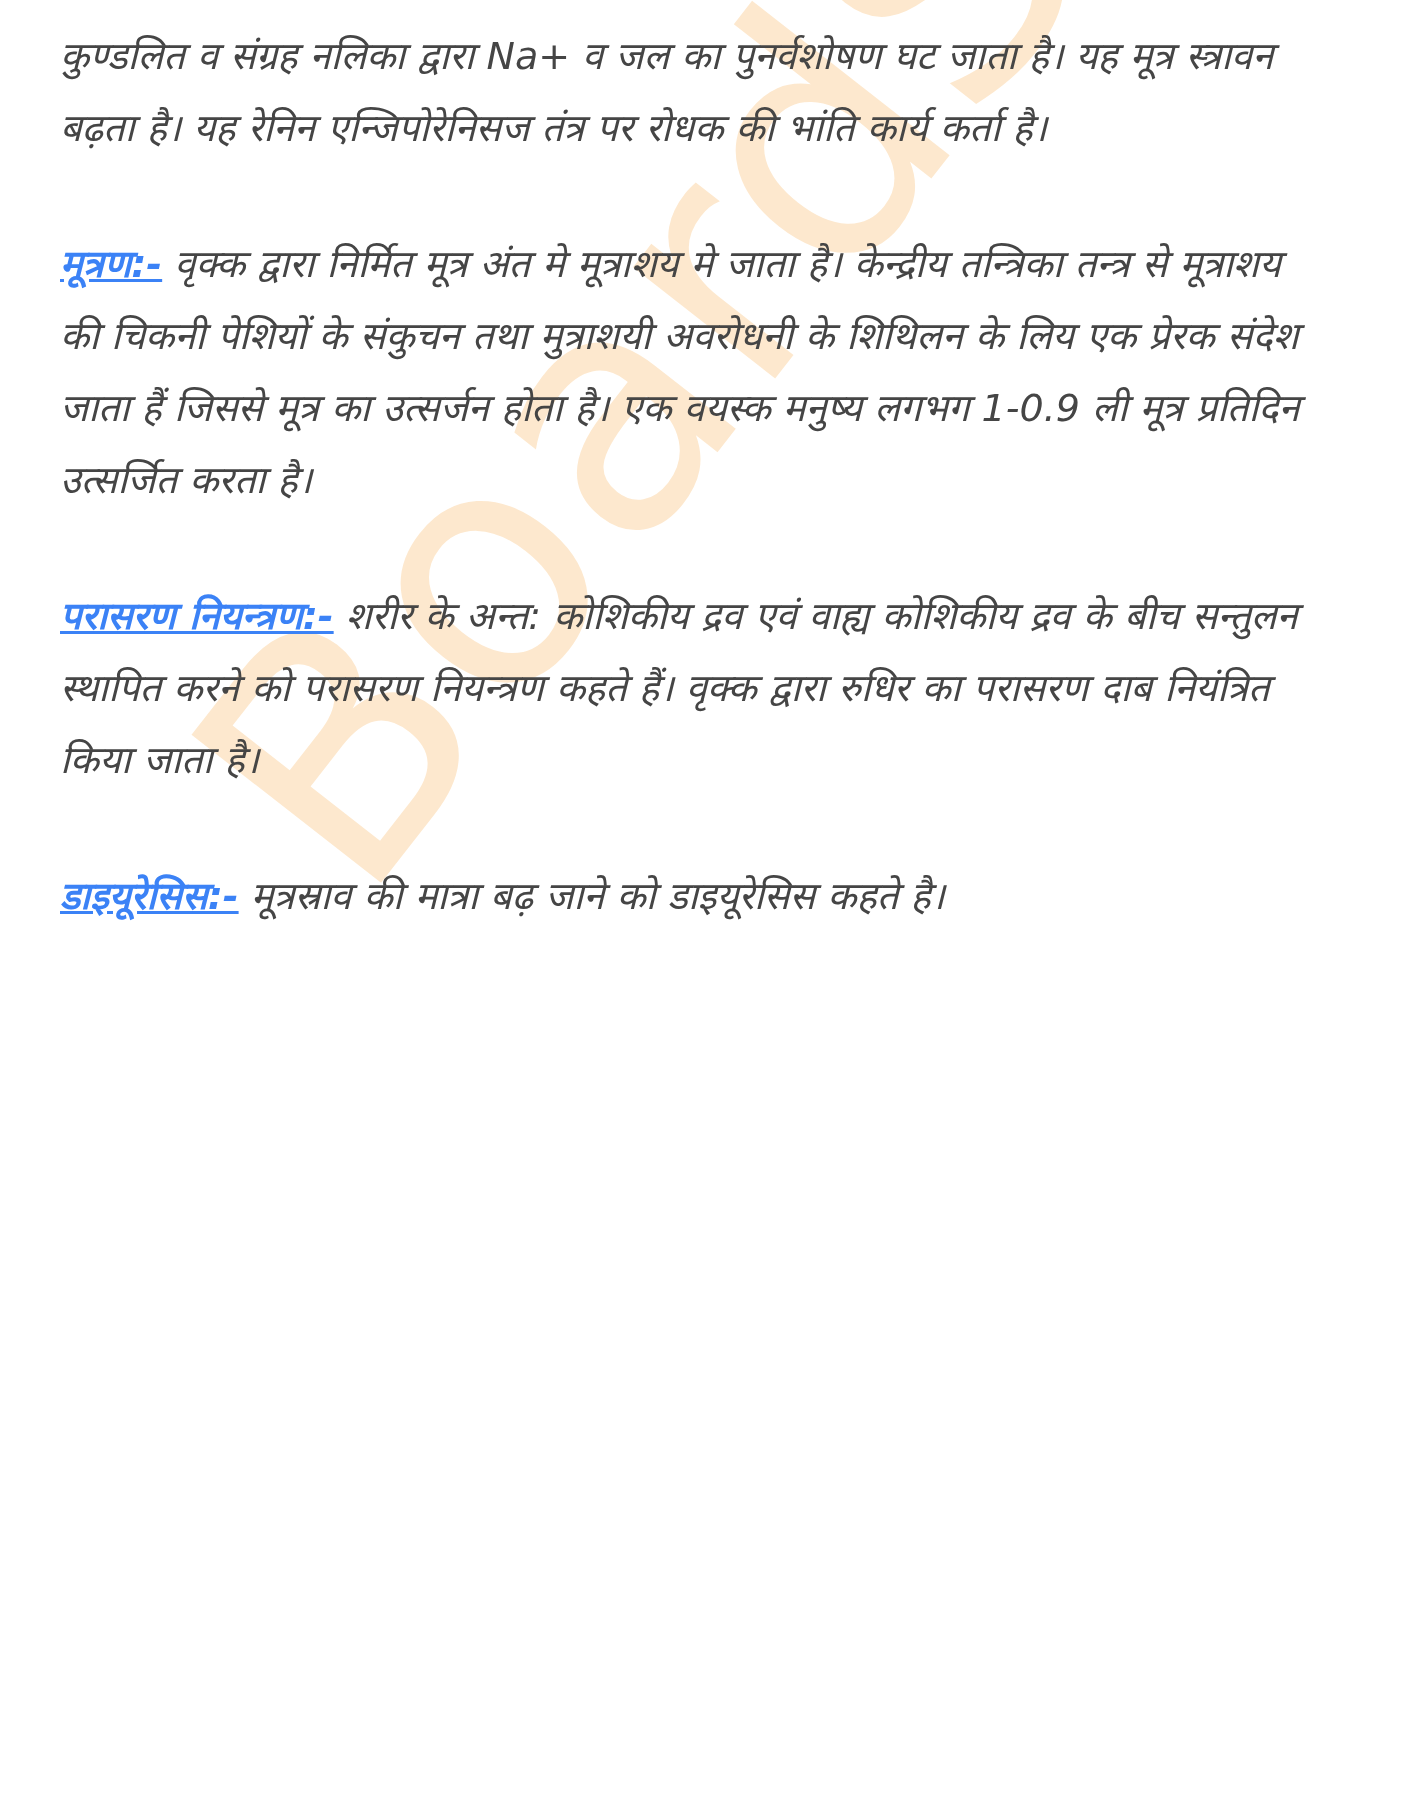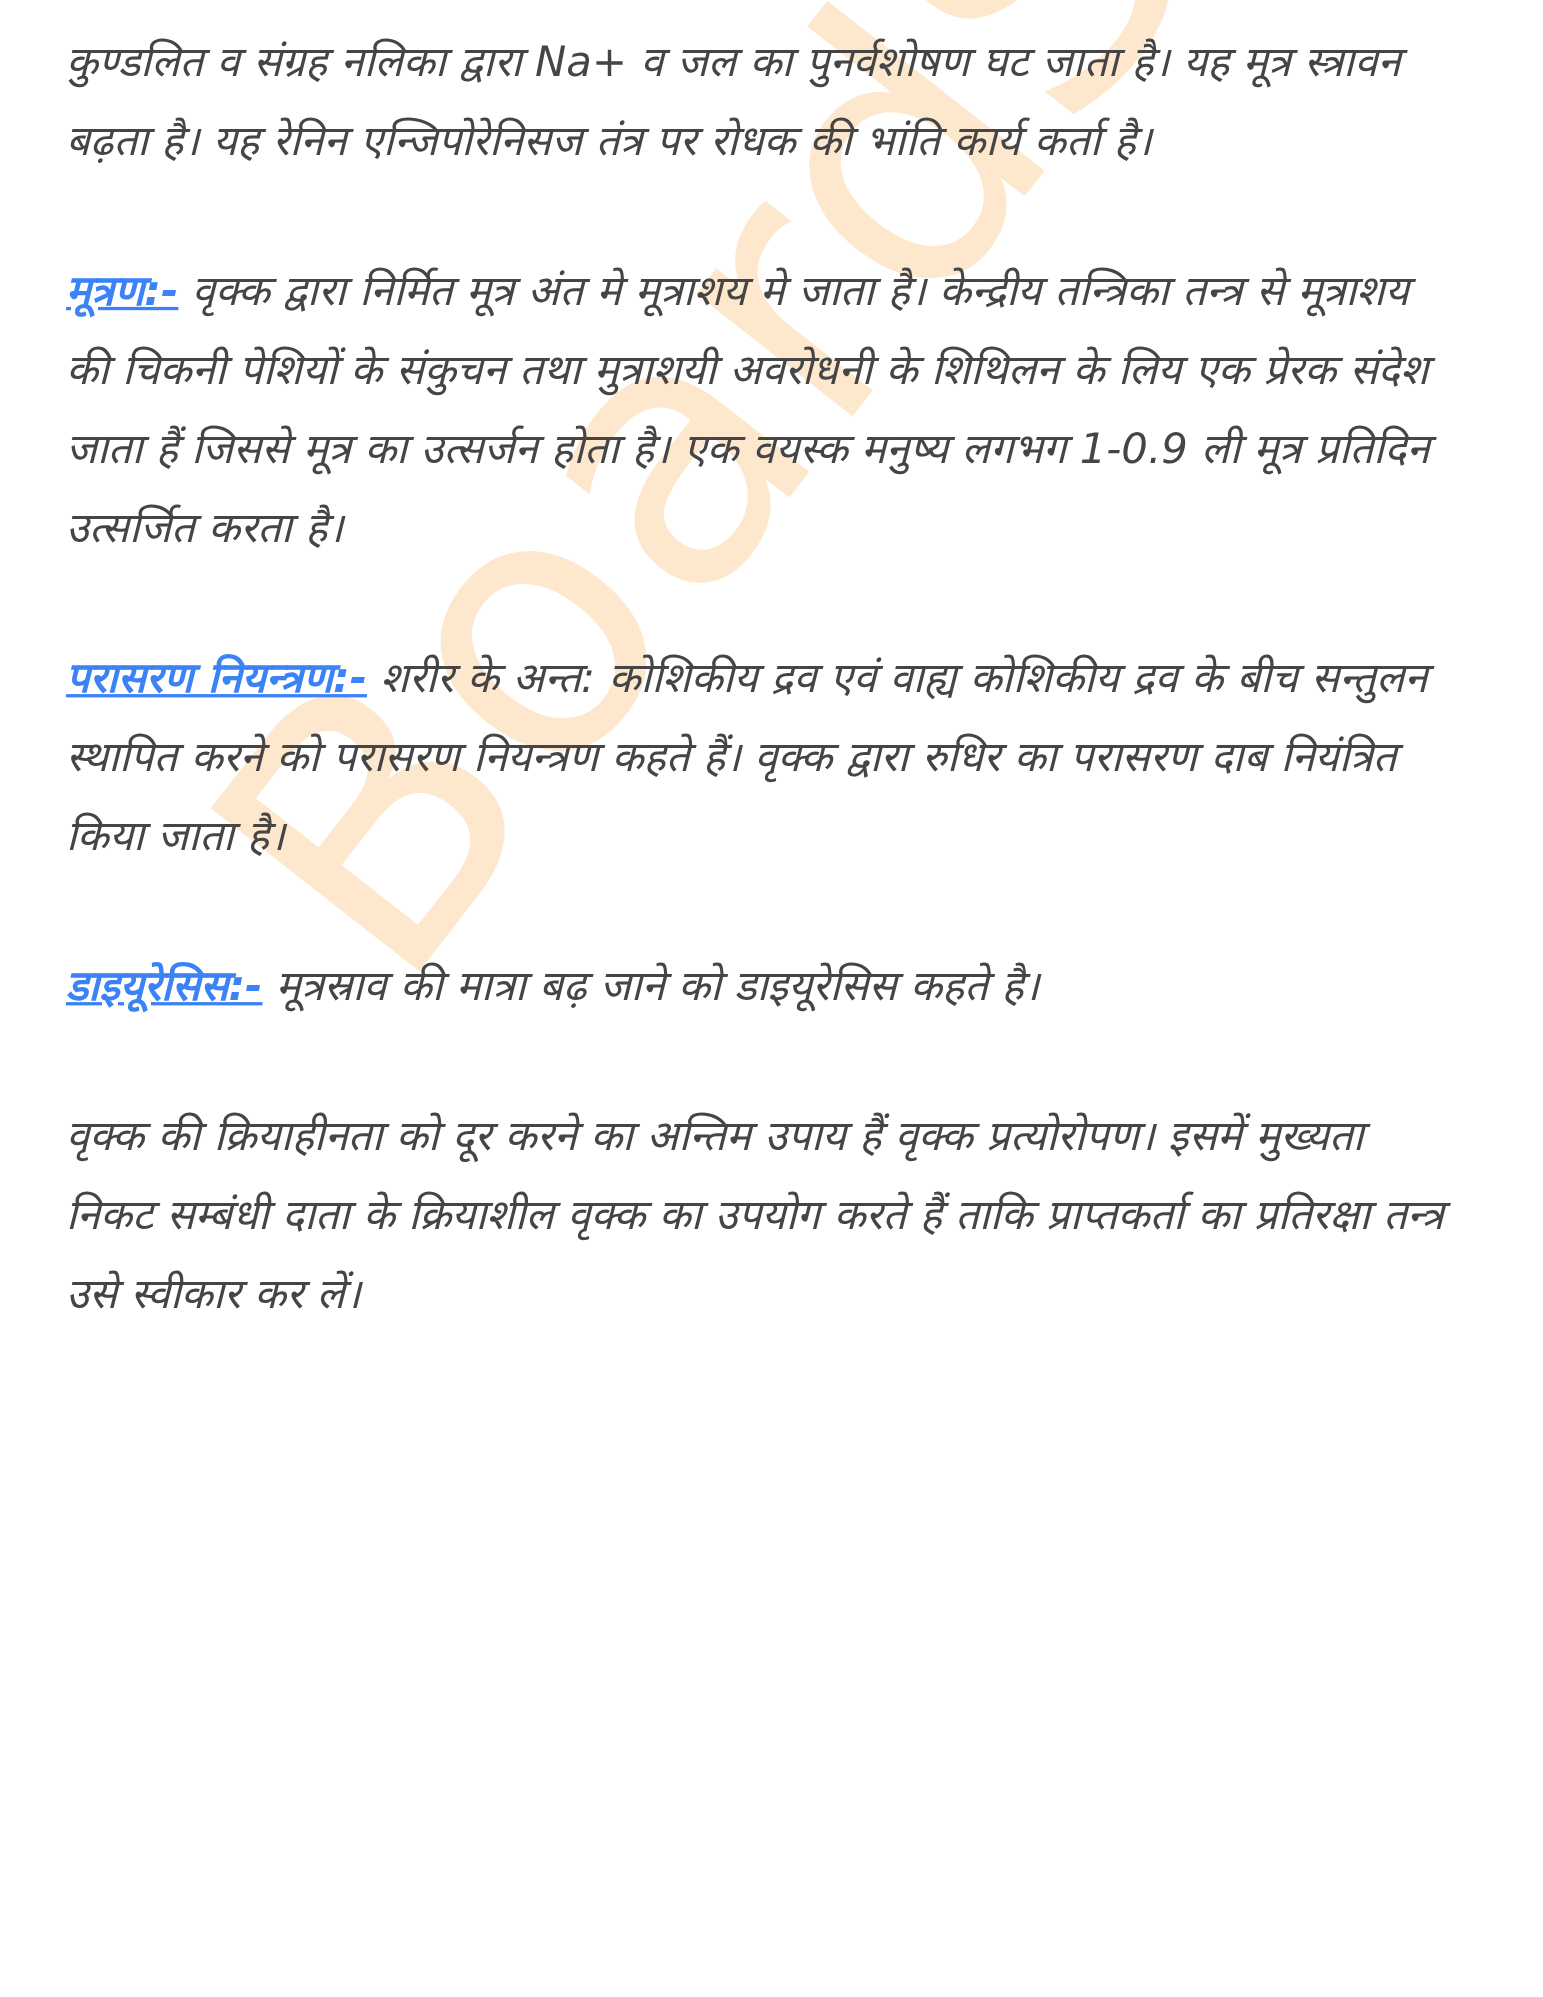--- a/index.html
+++ b/index.html
@@ -86,18 +86,15 @@
       <span class="term">परासरण नियन्त्रण:-</span>
       <span class="body-text">शरीर के अन्त: कोशिकीय द्रव एवं वाह्य कोशिकीय द्रव के बीच सन्तुलन स्थापित करने को परासरण नियन्त्रण कहते हैं। वृक्क द्वारा रुधिर का परासरण दाब नियंत्रित किया जाता है।</span>
     </p>
 
     <p class="para">
       <span class="term">डाइयूरेसिस:-</span>
       <span class="body-text">मूत्रस्राव की मात्रा बढ़ जाने को डाइयूरेसिस कहते है।</span>
     </p>
 
 
-    <p class="para">
-      <span class="body-text">वृक्क की क्रियाहीनता को दूर करने का अन्तिम उपाय हैं वृक्क प्रत्योरोपण। इसमें मुख्यता निकट सम्बंधी दाता के क्रियाशील वृक्क का उपयोग करते हैं ताकि प्राप्तकर्ता का प्रतिरक्षा तन्त्र उसे स्वीकार कर लें।</span>
-    </p>
 
   </div>
 </div>
 
 </body></html>

